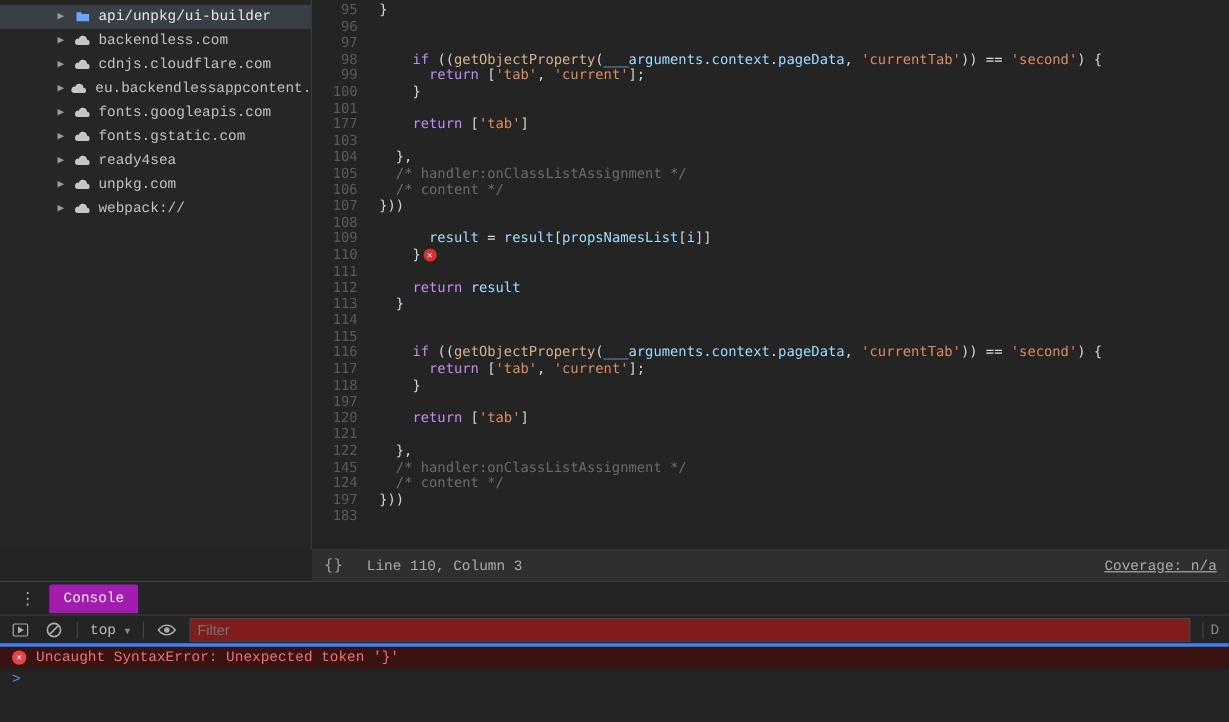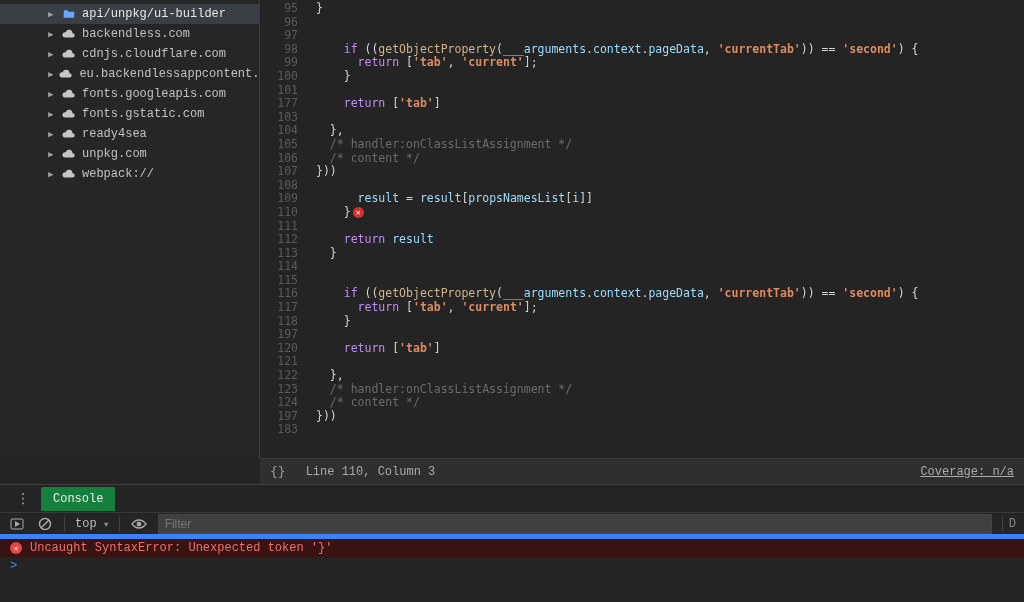--- a/index.html
+++ b/index.html
@@ -86,21 +86,21 @@
     padding-left: 10px;
     line-height: 13.6px;
     font-size: 11.5px;
     white-space: pre;
     font-family: Menlo, Consolas, monospace;
   }
   .code div { height: 13.6px; }
   .tok-kw   { color: #bf8df0; }
   .tok-fn   { color: #d2b48c; }
   .tok-prop { color: #9cdcfe; }
-  .tok-str  { color: #dd8b60; font-weight: bold; }
+  .tok-str  { color: #dd8b60; }
   .tok-comm { color: #6b6b6b; }
   .tok-white{ color: #d4d4d4; }
   .err-dot {
     display: inline-flex;
     width: 11px; height: 11px;
     background: #d63031;
     border-radius: 50%;
     color: #fff;
     font-size: 8px;
     align-items: center;
@@ -140,48 +140,48 @@
   .drawer-top {
     height: 28px;
     display: flex;
     align-items: center;
     padding-left: 10px;
     gap: 4px;
     border-bottom: 1px solid #3a3a3a;
   }
   .kebab { color: #aaa; font-size: 14px; letter-spacing: 1px; padding: 0 6px; }
   .tab {
-    background: #15803d;
+    background: #a21caf;
     color: #eaeaea;
     font-size: 12px;
     padding: 5px 12px;
     border-radius: 2px 2px 0 0;
   }
   .drawer-toolbar {
     height: 26px;
     display: flex;
     align-items: center;
     gap: 10px;
     padding: 0 8px;
-    border-bottom: 5px solid #3b82f6;
+    border-bottom: 3px solid #3b82f6;
     color: #bbb;
     font-size: 12px;
   }
   .tbtn {
     display: inline-flex;
     align-items: center;
     justify-content: center;
     width: 18px; height: 18px;
     color: #aaa;
   }
   .filter-input {
     flex: 1;
     min-width: 0;
     height: 20px;
-    background: #404040;
+    background: #7f1d1d;
     border: 1px solid #444;
     color: #ccc;
     font-size: 12px;
     padding: 0 6px;
   }
   .tb-end { color: #888; padding-left: 6px; border-left: 1px solid #444; }
 
   .console-body { flex: 1; overflow: hidden; }
   .console-err {
     background: #391212;
@@ -321,21 +321,21 @@
         <div>113</div>
         <div>114</div>
         <div>115</div>
         <div>116</div>
         <div>117</div>
         <div>118</div>
         <div>197</div>
         <div>120</div>
         <div>121</div>
         <div>122</div>
-        <div>123</div>
+        <div>145</div>
         <div>124</div>
         <div>197</div>
         <div>183</div>
       </div>
     <div class="code" id="code"><div><span class="tok-white">}</span></div><div><span class="tok-white"></span></div><div><span class="tok-white"></span></div><div><span class="tok-white">    <span class="tok-kw">if</span> ((<span class="tok-fn">getObjectProperty</span>(<span class="tok-prop">___arguments</span>.<span class="tok-prop">context</span>.<span class="tok-prop">pageData</span>, <span class="tok-str">'currentTab'</span>)) == <span class="tok-str">'second'</span>) {</span></div><div><span class="tok-white">      <span class="tok-kw">return</span> [<span class="tok-str">'tab'</span>, <span class="tok-str">'current'</span>];</span></div><div><span class="tok-white">    }</span></div><div><span class="tok-white"></span></div><div><span class="tok-white">    <span class="tok-kw">return</span> [<span class="tok-str">'tab'</span>]</span></div><div><span class="tok-white"></span></div><div><span class="tok-white">  },</span></div><div><span class="tok-white">  <span class="tok-comm">/* handler:onClassListAssignment */</span></span></div><div><span class="tok-white">  <span class="tok-comm">/* content */</span></span></div><div><span class="tok-white">}))</span></div><div><span class="tok-white"></span></div><div><span class="tok-white">      <span class="tok-prop">result</span> = <span class="tok-prop">result</span>[<span class="tok-prop">propsNamesList</span>[<span class="tok-prop">i</span>]]</span></div><div><span class="tok-white">    }<span class="err-dot">✕</span></span></div><div><span class="tok-white"></span></div><div><span class="tok-white">    <span class="tok-kw">return</span> <span class="tok-prop">result</span></span></div><div><span class="tok-white">  }</span></div><div><span class="tok-white"></span></div><div><span class="tok-white"></span></div><div><span class="tok-white">    <span class="tok-kw">if</span> ((<span class="tok-fn">getObjectProperty</span>(<span class="tok-prop">___arguments</span>.<span class="tok-prop">context</span>.<span class="tok-prop">pageData</span>, <span class="tok-str">'currentTab'</span>)) == <span class="tok-str">'second'</span>) {</span></div><div><span class="tok-white">      <span class="tok-kw">return</span> [<span class="tok-str">'tab'</span>, <span class="tok-str">'current'</span>];</span></div><div><span class="tok-white">    }</span></div><div><span class="tok-white"></span></div><div><span class="tok-white">    <span class="tok-kw">return</span> [<span class="tok-str">'tab'</span>]</span></div><div><span class="tok-white"></span></div><div><span class="tok-white">  },</span></div><div><span class="tok-white">  <span class="tok-comm">/* handler:onClassListAssignment */</span></span></div><div><span class="tok-white">  <span class="tok-comm">/* content */</span></span></div><div><span class="tok-white">}))</span></div><div><span class="tok-white"></span></div></div>
   </div>
 </div>
 
 <div class="statusbar">
   <span class="curly">{}</span>

